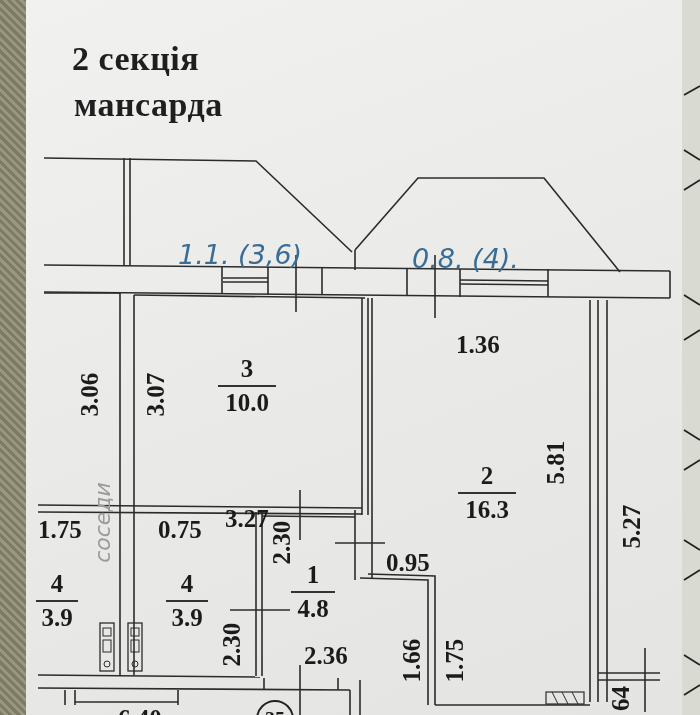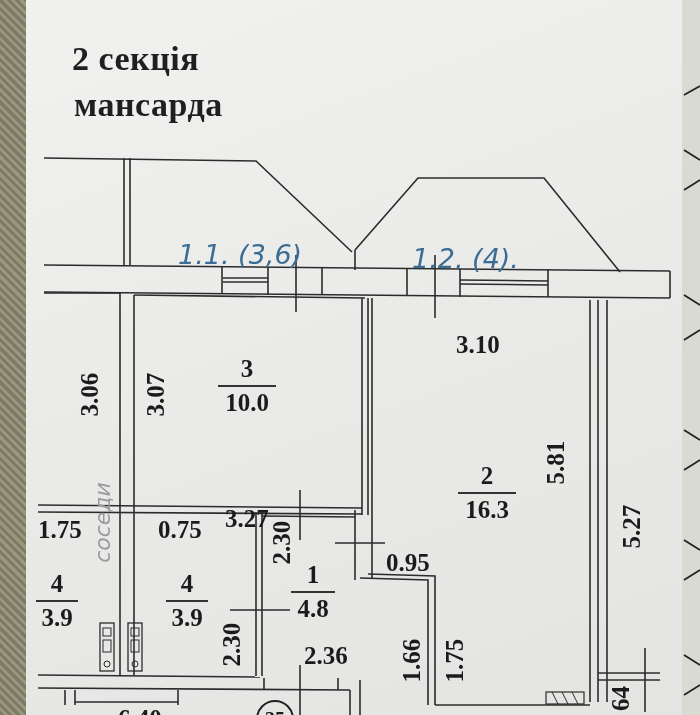--- a/index.html
+++ b/index.html
@@ -154,21 +154,21 @@
 
   <line x1="598" y1="673" x2="660" y2="673"></line>
   <line x1="598" y1="680" x2="660" y2="680"></line>
   <line x1="645" y1="648" x2="645" y2="712"></line>
 </svg>
 
 <div class="title" style="left:72px; top:42px;">2 секція</div>
 <div class="title" style="left:74px; top:88px;">мансарда</div>
 
 <div class="hand" style="left:178px; top:196px;">1.1. (3,6)</div>
-<div class="hand" style="left:412px; top:200px;">1.2. (4).</div>
+<div class="hand" style="left:412px; top:200px;">0.8. (4).</div>
 
 <div class="pencil" style="left:62px; top:510px;">соседи</div>
 
 <div class="room-label" style="left:216px; top:356px; width:62px;">
   <span class="num">3</span>
   <span class="bar" style="width:58px;"></span>
   <span class="area">10.0</span>
 </div>
 <div class="room-label" style="left:456px; top:463px; width:62px;">
   <span class="num">2</span>
@@ -185,21 +185,21 @@
   <span class="bar" style="width:42px;"></span>
   <span class="area">3.9</span>
 </div>
 <div class="room-label" style="left:164px; top:571px; width:46px;">
   <span class="num">4</span>
   <span class="bar" style="width:42px;"></span>
   <span class="area">3.9</span>
 </div>
 
 <div class="dim" style="left:225px; top:468px;margin-top:38px;">3.27</div>
-<div class="dim" style="left:456px; top:332px;">3.10</div>
+<div class="dim" style="left:456px; top:332px;">1.36</div>
 <div class="dim" style="left:38px; top:517px;">1.75</div>
 <div class="dim" style="left:158px; top:517px;">0.75</div>
 <div class="dim" style="left:386px; top:550px;">0.95</div>
 <div class="dim" style="left:304px; top:643px;">2.36</div>
 <div class="dim" style="left:118px; top:706px;">6.40</div>
 
 <div class="dim vert" style="left:68px; top:382px;">3.06</div>
 <div class="dim vert" style="left:134px; top:382px;">3.07</div>
 <div class="dim vert" style="left:534px; top:450px;">5.81</div>
 <div class="dim vert" style="left:610px; top:514px;">5.27</div>

